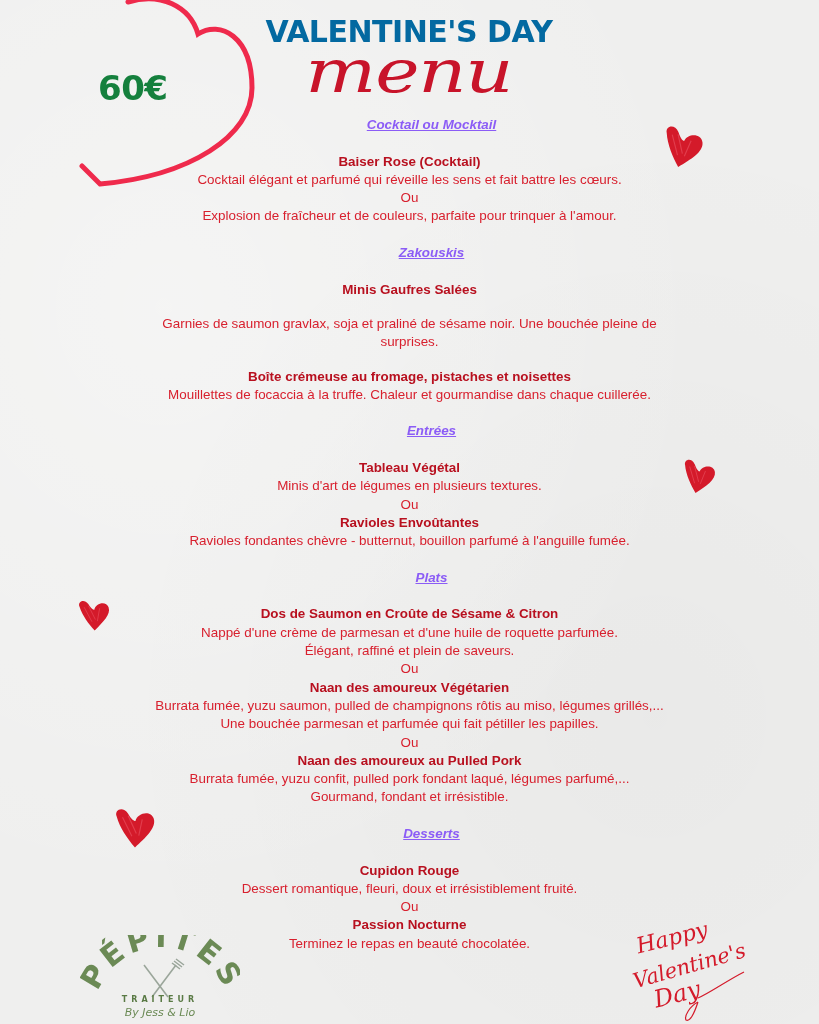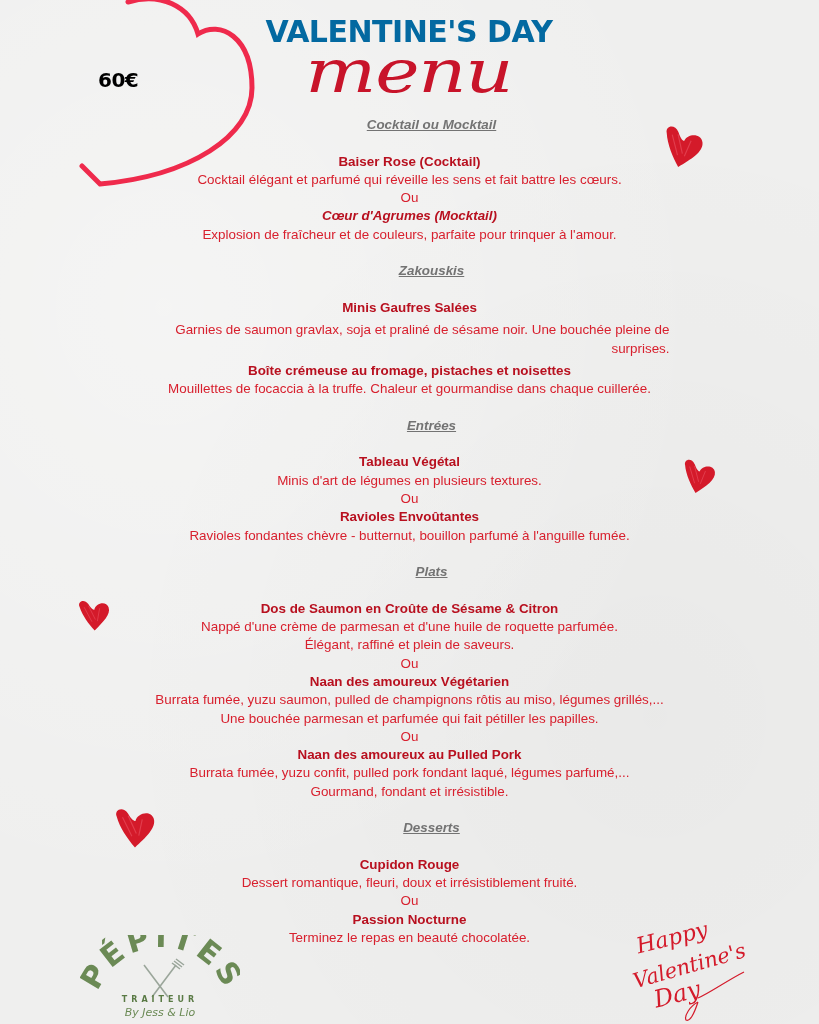--- a/index.html
+++ b/index.html
@@ -14,47 +14,47 @@
     position: absolute; inset: 0;
     background:
       radial-gradient(ellipse at 20% 30%, rgba(255,255,255,0.35), transparent 60%),
       radial-gradient(ellipse at 80% 70%, rgba(0,0,0,0.025), transparent 60%);
     pointer-events: none;
   }
   .big-heart { position: absolute; left: 70px; top: -4px; width: 185px; height: 195px; }
   .price {
     position: absolute; left: 98px; top: 68px;
     font-family: "DejaVu Sans", sans-serif; font-weight: bold;
-    font-size: 20px; color: #000000; letter-spacing: -0.5px;
+    font-size: 34px; color: #15803d; letter-spacing: -0.5px;
   }
   .title-wrap { position: absolute; left: 258px; width: 302px; top: 14px; text-align: center; }
   .title-wrap .t1 {
     font-family: "DejaVu Sans", sans-serif; font-weight: bold;
     font-size: 30px; color: #0369a1; letter-spacing: -0.5px; white-space: nowrap;
   }
   .title-wrap .t2 {
     font-family: "DejaVu Serif", serif; font-style: italic;
     font-size: 60px; color: #c8142a; line-height: 56px; margin-top: -6px;
     letter-spacing: -1px; transform: scaleX(1.25); display: inline-block;
   }
   .menu {
     position: absolute; left: 0; right: 0; top: 116px;
     text-align: center; font-size: 13.4px; line-height: 18.3px;
   }
   .menu .section-title {
     font-weight: bold; font-style: italic; text-decoration: underline;
-    color: #737373; font-size: 13.4px; padding-left: 44px;
+    color: #8b5cf6; font-size: 13.4px; padding-left: 44px;
   }
   .menu .dish { font-weight: bold; color: #b8101f; }
   .menu .dish.italic { font-style: italic; }
   .menu .desc { color: #d8202e; }
   .menu .or { color: #d8202e; }
   .menu .gap { height: 18.3px; }
   .menu .line { white-space: nowrap; }
-  .menu .wrap { width: 520px; margin: 4px auto; white-space: normal; text-align: right; }
+  .menu .wrap { width: 520px; margin: 16px auto; white-space: normal; }
   .small-heart { position: absolute; }
   .logo { position: absolute; left: 80px; top: 935px; width: 160px; height: 90px; }
   .hvd { position: absolute; left: 628px; top: 910px; width: 120px; height: 114px; }
 </style>
 </head>
 <body>
 
 <div class="paper-noise"></div>
 
 <svg class="big-heart" viewBox="0 0 185 195">
@@ -68,21 +68,20 @@
   <div class="t2">menu</div>
 </div>
 
 <div class="menu">
 
   <div class="section-title line">Cocktail ou Mocktail</div>
   <div class="gap"></div>
   <div class="dish line">Baiser Rose (Cocktail)</div>
   <div class="desc line">Cocktail élégant et parfumé qui réveille les sens et fait battre les cœurs.</div>
   <div class="or line">Ou</div>
-  <div class="dish italic line">Cœur d'Agrumes (Mocktail)</div>
   <div class="desc line">Explosion de fraîcheur et de couleurs, parfaite pour trinquer à l'amour.</div>
   <div class="gap"></div>
 
   <div class="section-title line">Zakouskis</div>
   <div class="gap"></div>
   <div class="dish line">Minis Gaufres Salées</div>
   <div class="desc wrap">Garnies de saumon gravlax, soja et praliné de sésame noir. Une bouchée pleine de surprises.</div>
   <div class="dish line">Boîte crémeuse au fromage, pistaches et noisettes</div>
   <div class="desc line">Mouillettes de focaccia à la truffe. Chaleur et gourmandise dans chaque cuillerée.</div>
   <div class="gap"></div>

